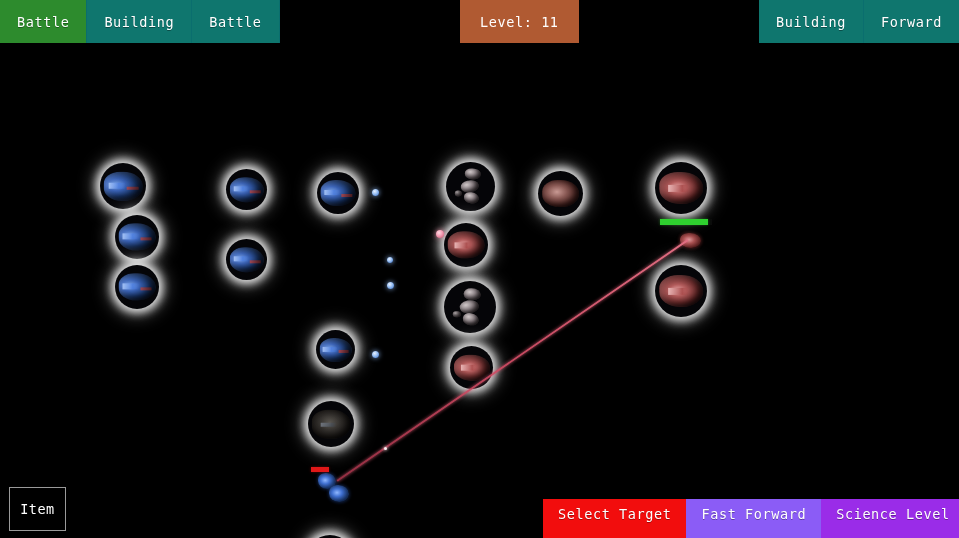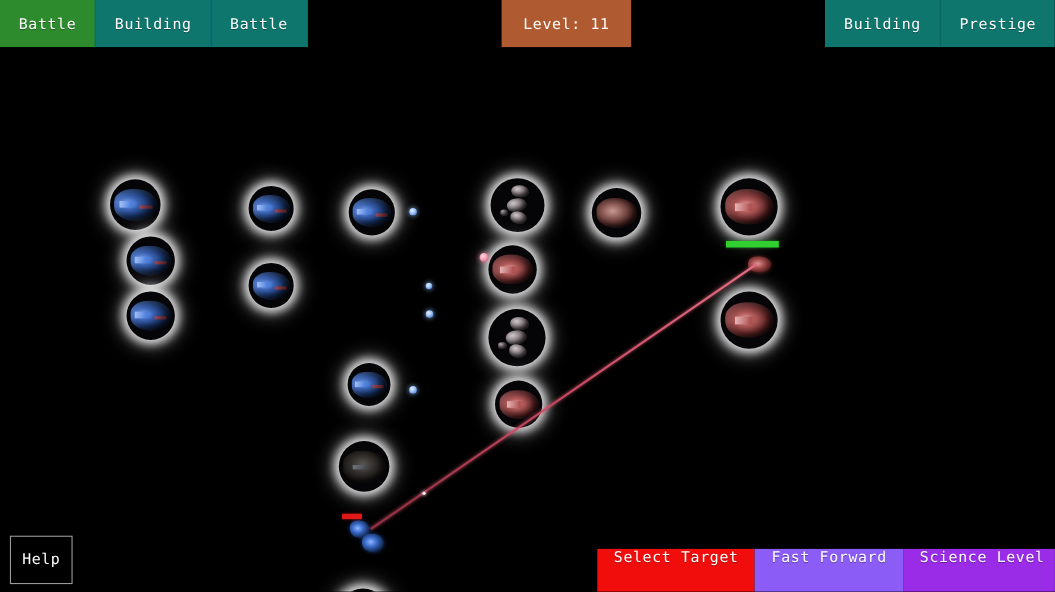--- a/index.html
+++ b/index.html
@@ -186,22 +186,22 @@
     color: #ffffff;
     display: flex; align-items: center; justify-content: center;
     font-size: 13.5px; letter-spacing: .5px;
     cursor: pointer;
   }
   #bottombar {
     position: absolute; left: 543px; top: 499px; height: 39px;
     display: flex; align-items: stretch;
   }
   .action-btn {
-    display: flex; align-items: flex-start; justify-content: center;
-    padding: 0 15px;
+    display: flex; align-items: flex-end; justify-content: center;
+    padding: 16px 15px;
     color: #ffffff; font-size: 13.5px; letter-spacing: .6px;
     white-space: nowrap; cursor: pointer;
     text-shadow: 0 1px 0 #00000055;
   }
   .btn-select   { background: #f20d0d; }
   .btn-fast     { background: #8b5cf6; }
   .btn-restart  { background: #9a2ce8; }
 </style>
 </head>
 <body>
@@ -225,21 +225,21 @@
       <span>Level: 11</span>
     </div>
 
     <div class="tab-spacer"></div>
 
     <div class="right-tabs">
       <div class="tab">
         <span>Building</span>
       </div>
       <div class="tab">
-        <span>Prestige</span>
+        <span>Forward</span>
       </div>
     </div>
   </div>
 
   <div id="field">
     <div id="units-layer">
         <div class="unit" style="left: 100px; top: 120px; width: 46px; height: 46px;">
           <div class="sprite blue"></div>
         </div>
         <div class="unit" style="left: 115px; top: 172px; width: 44px; height: 44px;">
@@ -316,21 +316,21 @@
         <div class="hpbar" style="left: 660px; top: 176px; width: 52px; height: 6px;">
           <div class="fill green" style="width: 93%;"></div>
         </div>
         <div class="hpbar" style="left: 311px; top: 424px; width: 18px; height: 5px;">
           <div class="fill red" style="width: 100%;"></div>
         </div>
       </div>
   </div>
 
   <div id="help-button">
-    <span>Help</span>
+    <span>Item</span>
   </div>
 
   <div id="bottombar">
     <div class="action-btn btn-select">
       <span>Select Target</span>
     </div>
     <div class="action-btn btn-fast">
       <span>Fast Forward</span>
     </div>
     <div class="action-btn btn-restart">

